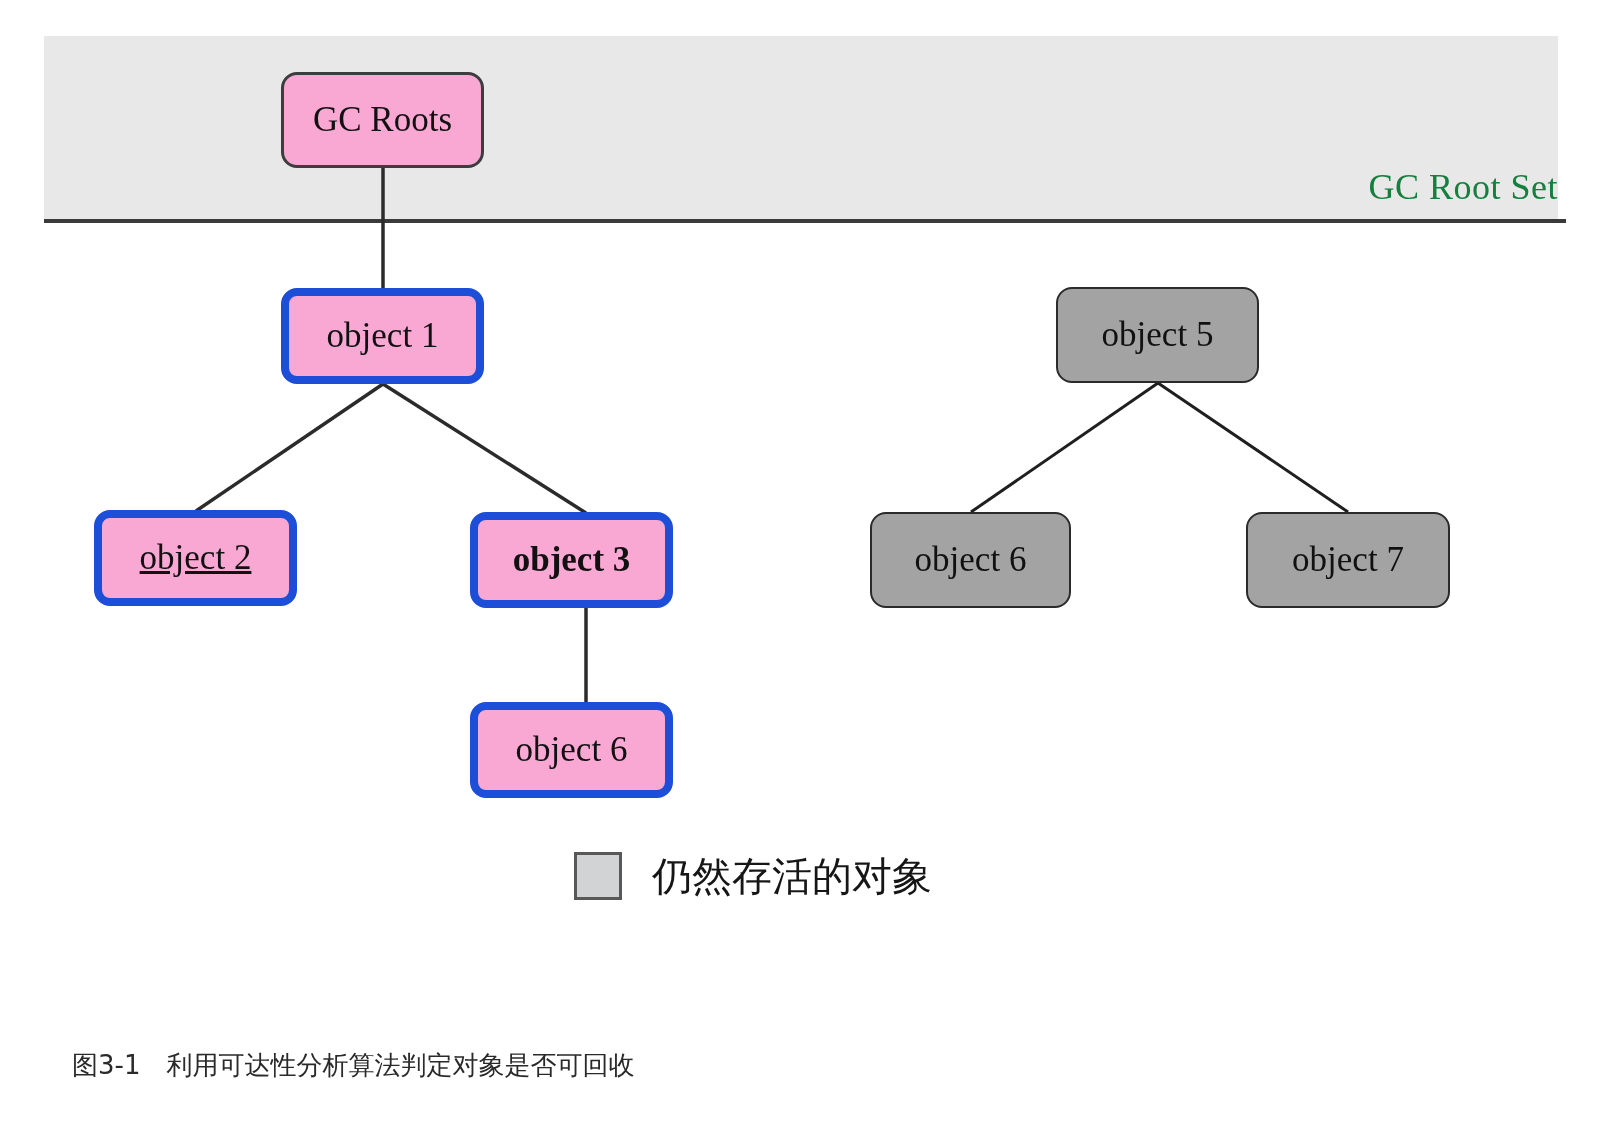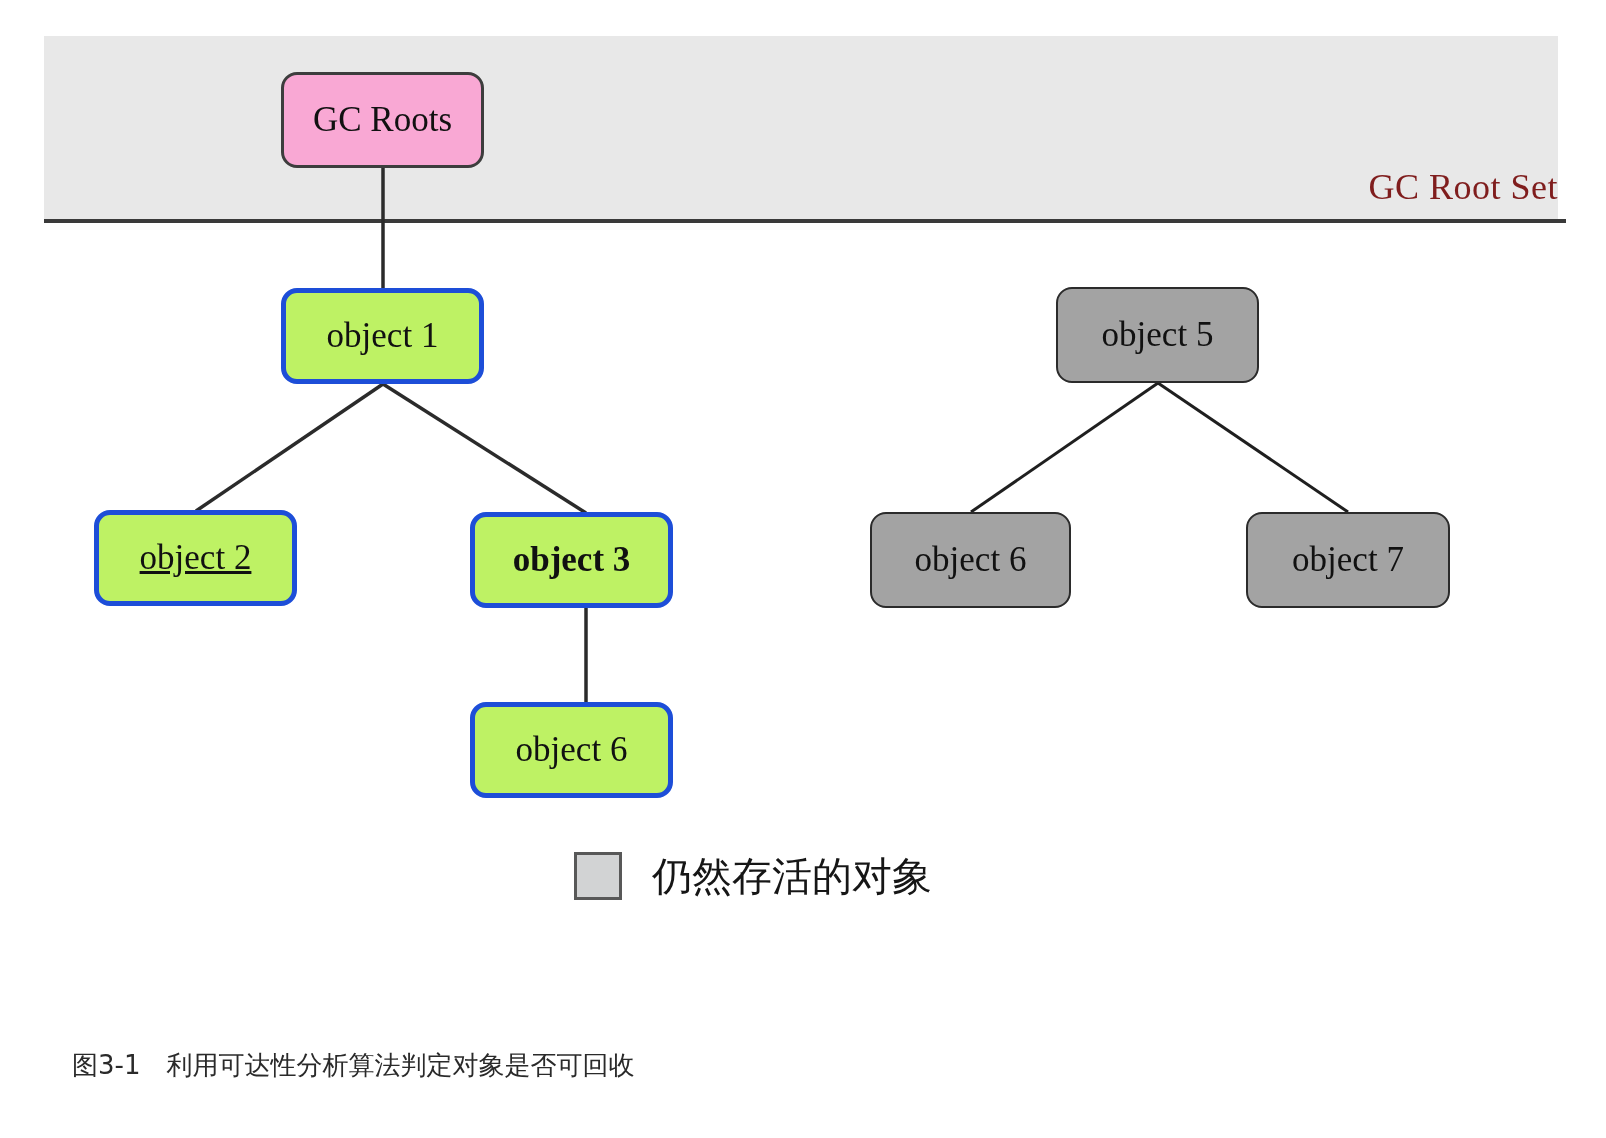--- a/index.html
+++ b/index.html
@@ -38,21 +38,21 @@
     top: 219px;
     width: 1522px;
     height: 4px;
     background: #3a3a3a;
   }
   .root-band-label {
     position: absolute;
     right: 48px;
     top: 166px;
     font-size: 36px;
-    color: #7f1d1d;
+    color: #15803d;
     letter-spacing: 0.5px;
     white-space: nowrap;
   }
 
   
   #edges {
     position: absolute;
     left: 0; top: 0;
     width: 1606px;
     height: 1138px;
@@ -65,22 +65,22 @@
     box-sizing: border-box;
     display: flex;
     align-items: center;
     justify-content: center;
     border-radius: 16px;
     font-size: 35px;
     color: #111111;
     white-space: nowrap;
   }
   .node.alive {
-    background: #bef264;
-    border: 5px solid #1d4ed8;
+    background: #f9a8d4;
+    border: 8px solid #1d4ed8;
   }
   .node.root {
     background: #f9a8d4;
     border: 3px solid #3d3d3d;
   }
   .node.collectable {
     background: #a3a3a3;
     border: 2px solid #2b2b2b;
   }
   .node-label { pointer-events: none; }

